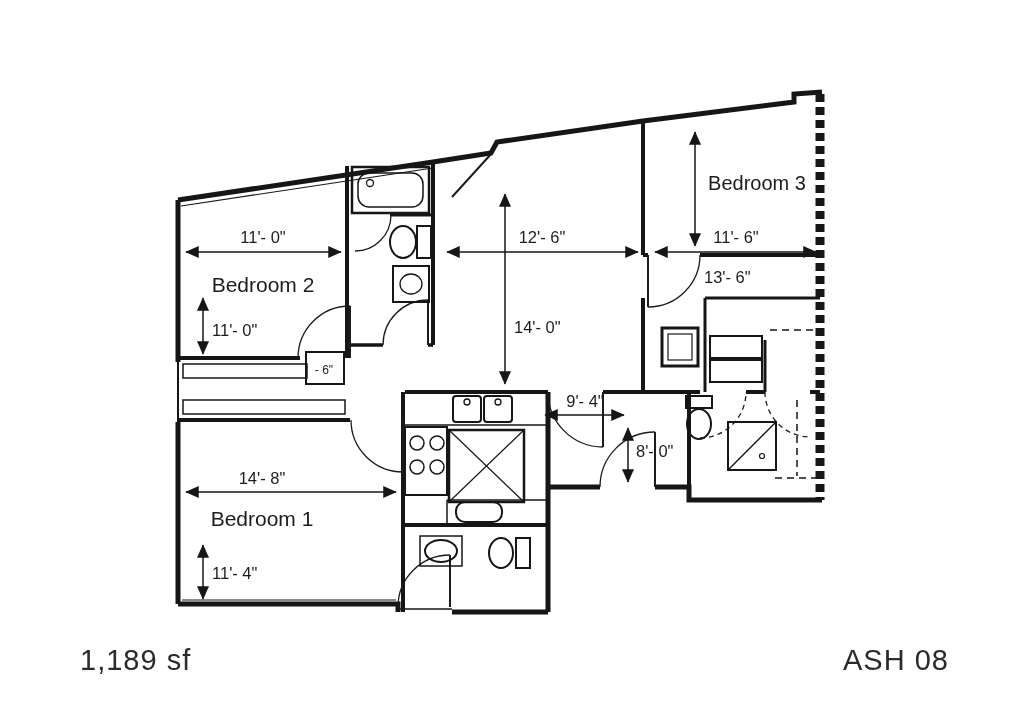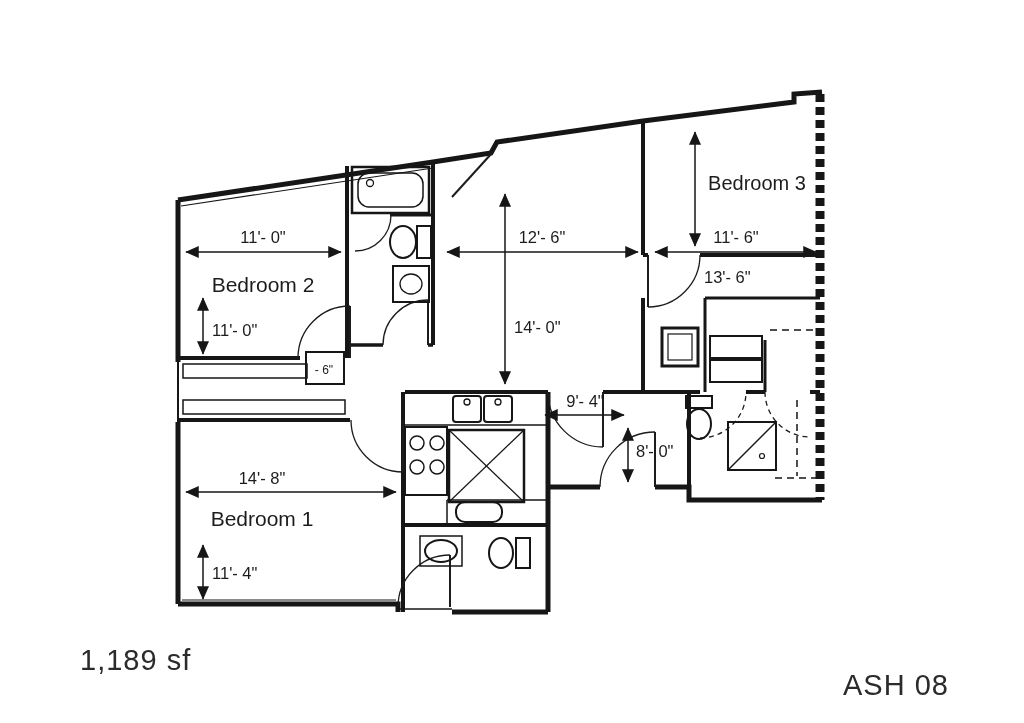--- a/index.html
+++ b/index.html
@@ -10,21 +10,21 @@
     font-family:"Liberation Sans", sans-serif;
     overflow:hidden;
   }
   .plan-svg{position:absolute;left:0;top:0;}
   .footer-left{
     position:absolute;left:80px;top:644px;
     font-size:29px;color:#2b2b2b;letter-spacing:1px;
   }
   .footer-right{
     position:absolute;left:843px;top:644px;
-    font-size:29px;color:#2b2b2b;letter-spacing:1px;margin-top:25px;
+    font-size:29px;color:#2b2b2b;letter-spacing:1px;
   }
   text{fill:#1c1c1c;}
   .room-label{font-size:21px;}
   .dim-label{font-size:16.5px;}
   .dim-label-sm{font-size:12px;}
 </style>
 </head>
 <body>
 
 <div class="page">

